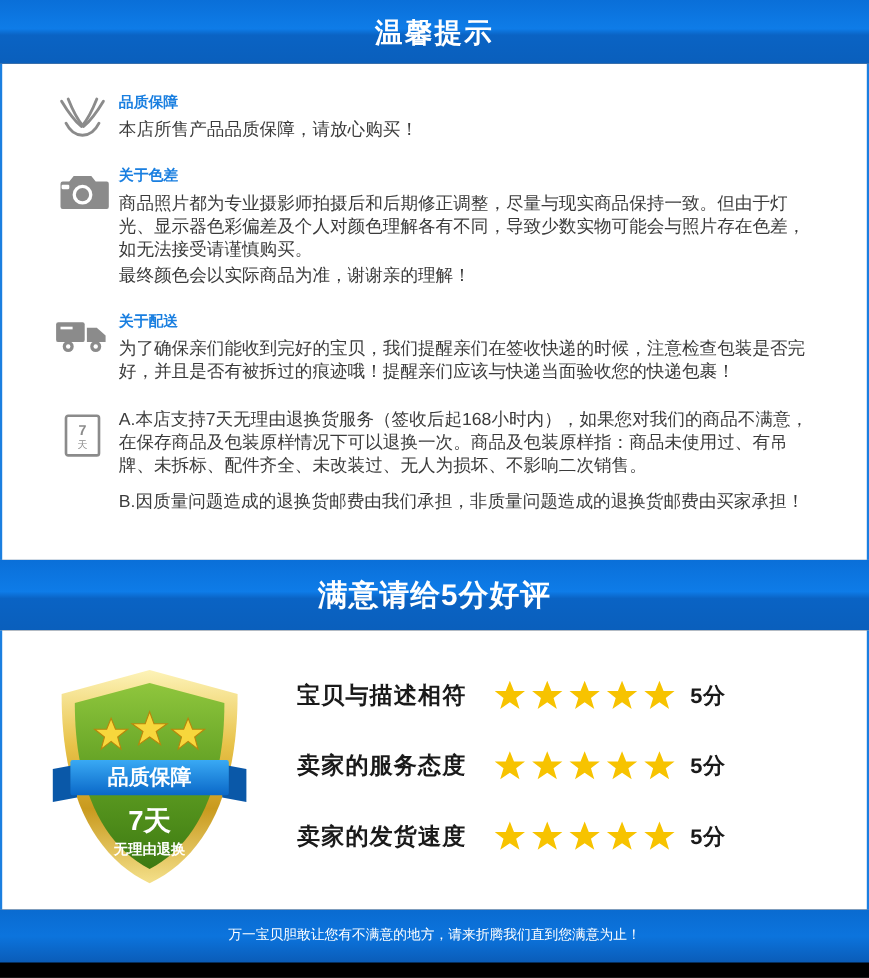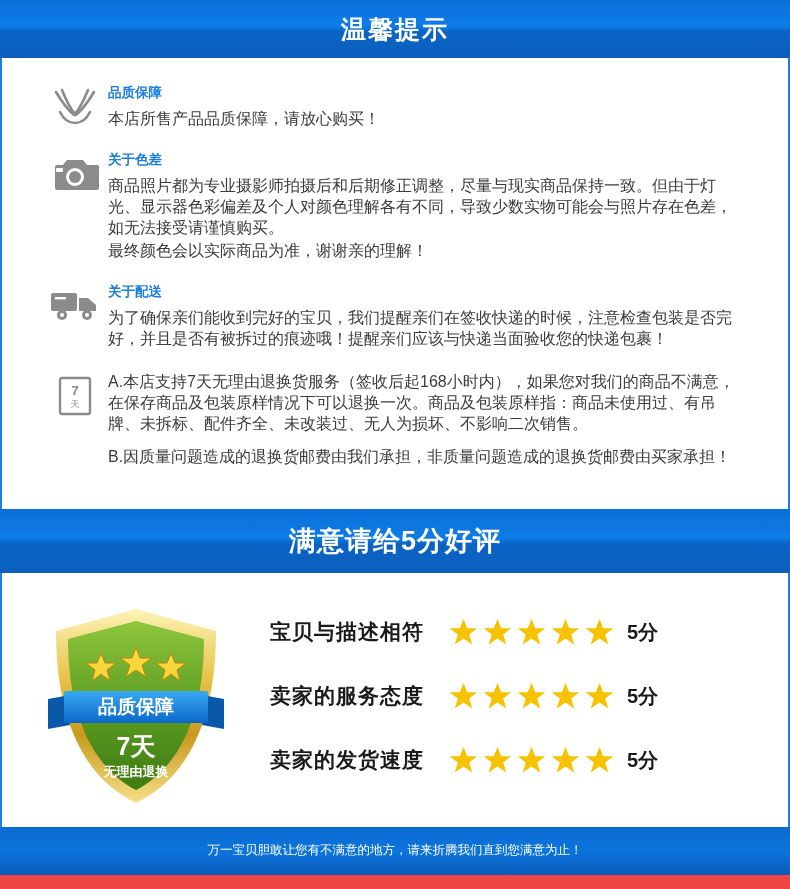--- a/index.html
+++ b/index.html
@@ -7,21 +7,21 @@
     width: 790px;
     height: 889px;
     font-family: "Liberation Sans", sans-serif;
     background: #ffffff;
     overflow: hidden;
   }
   .page {
     position: relative;
     width: 790px;
     height: 889px;
-    background: #ef4444;
+    background: #000000;
   }
 
   
   .banner {
     width: 790px;
     height: 58px;
     background: linear-gradient(to bottom, #0a6fd8 0%, #0e7ce8 45%, #0a63c4 55%, #0a5fbc 100%);
     display: flex;
     align-items: center;
     justify-content: center;
@@ -103,20 +103,21 @@
     min-width: 268px;
     display: flex;
     justify-content: center;
     padding-top: 4px;
   }
   .rows-col { flex: 1; padding-top: 18px; }
   .rate-row {
     display: flex;
     align-items: center;
     margin-bottom: 34px;
+    font-family: Liberation Mono, monospace;
   }
   .rate-label {
     font-size: 21px;
     font-weight: bold;
     color: #1a1a1a;
     letter-spacing: 1px;
     width: 178px;
   }
   .stars { display: flex; gap: 3px; margin-right: 12px; }
   .rate-score {

